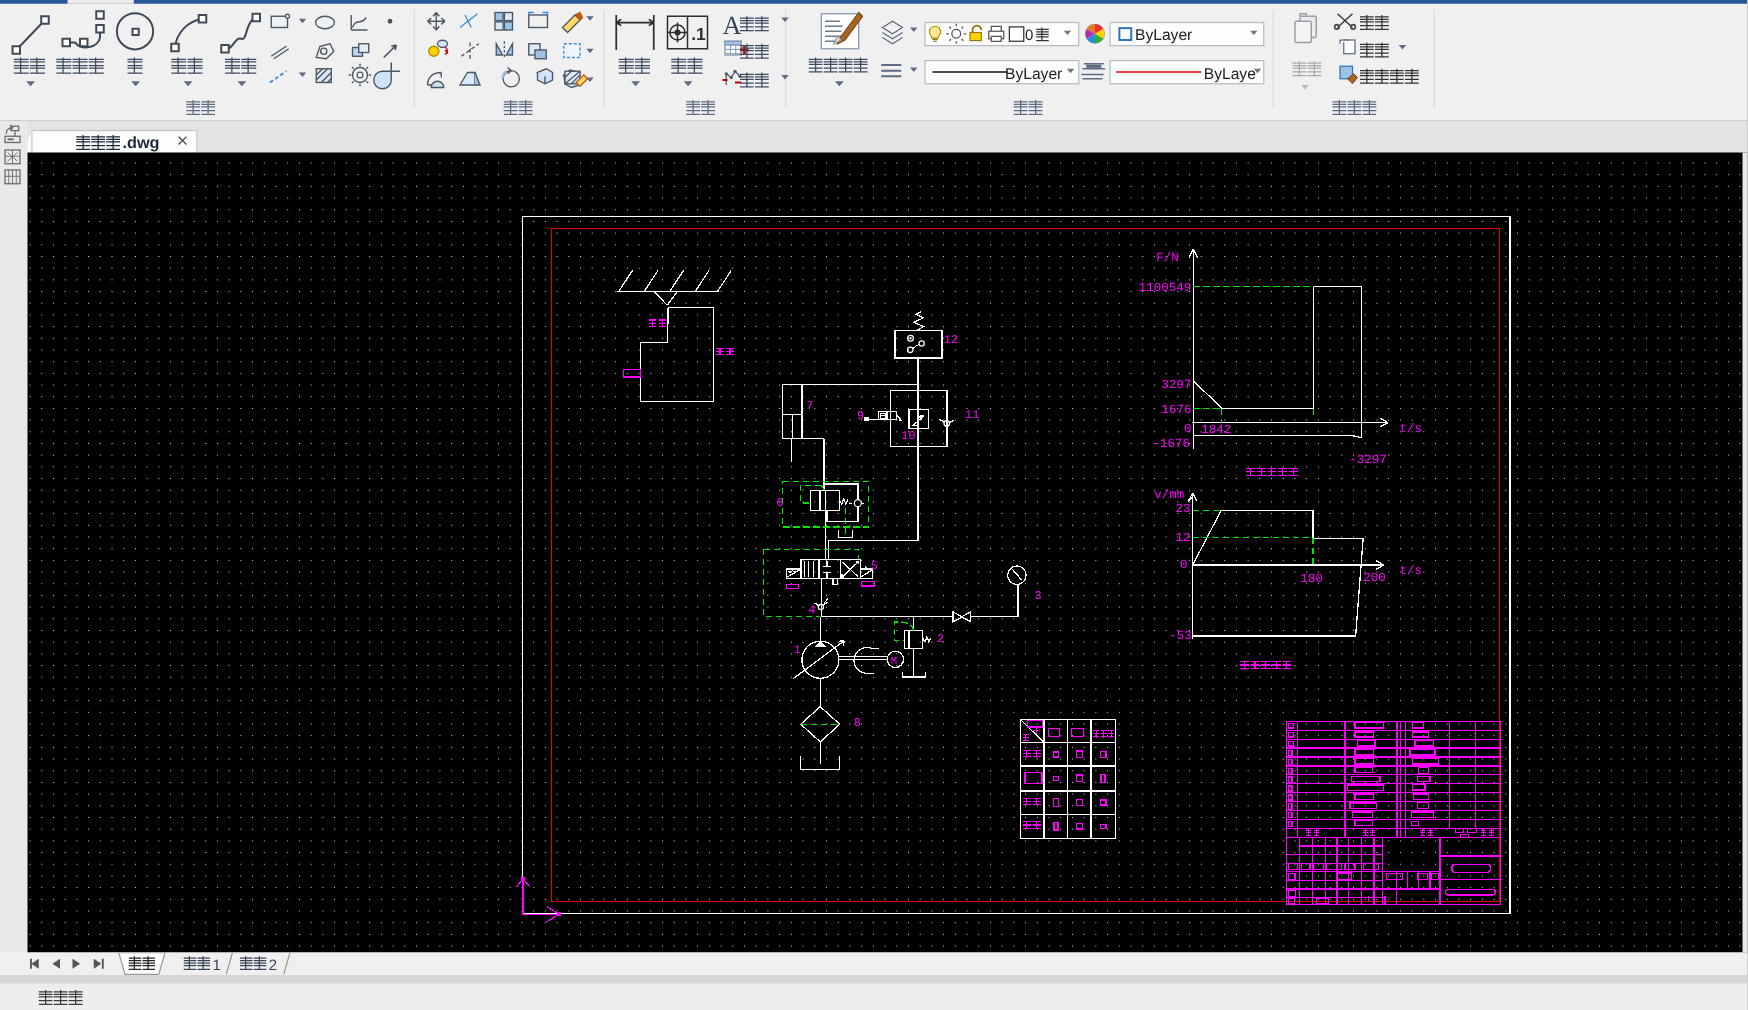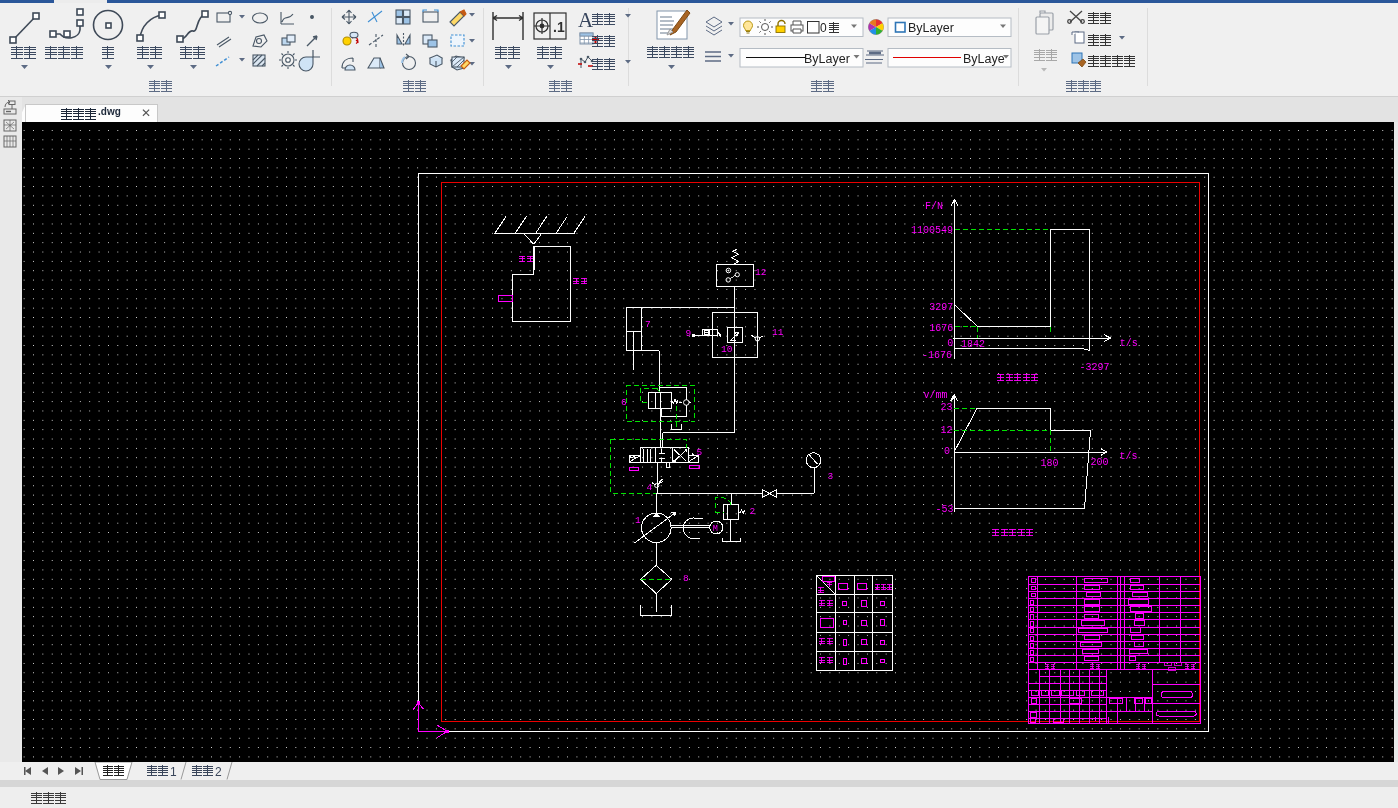--- a/index.html
+++ b/index.html
@@ -614,21 +614,21 @@
       <i class="g"></i>
       <i class="g"></i>
       <i class="g"></i>
     </div>
 
 <div class="cn z12" style="left:60px;top:108px;color:#1c2738">
       <i class="g"></i>
       <i class="g"></i>
       <i class="g"></i>
     </div>
-<div class="t" style="left:98px;top:106px;font-size:10px;font-weight:bold;color:#1c2738">.dwg</div>
+<div class="t" style="left:98px;top:106px;font-size:13px;font-weight:bold;color:#1c2738">.dwg</div>
 <div class="t" style="left:141px;top:106px;font-size:12px;color:#555">✕</div>
 
 <div class="cn z11" style="left:102px;top:765px;color:#222;z-index:5">
       <i class="g"></i>
       <i class="g"></i>
     </div>
 <div class="cn z11" style="left:146px;top:765px;color:#39455a;z-index:5">
       <i class="g"></i>
       <i class="g"></i>
     </div>

